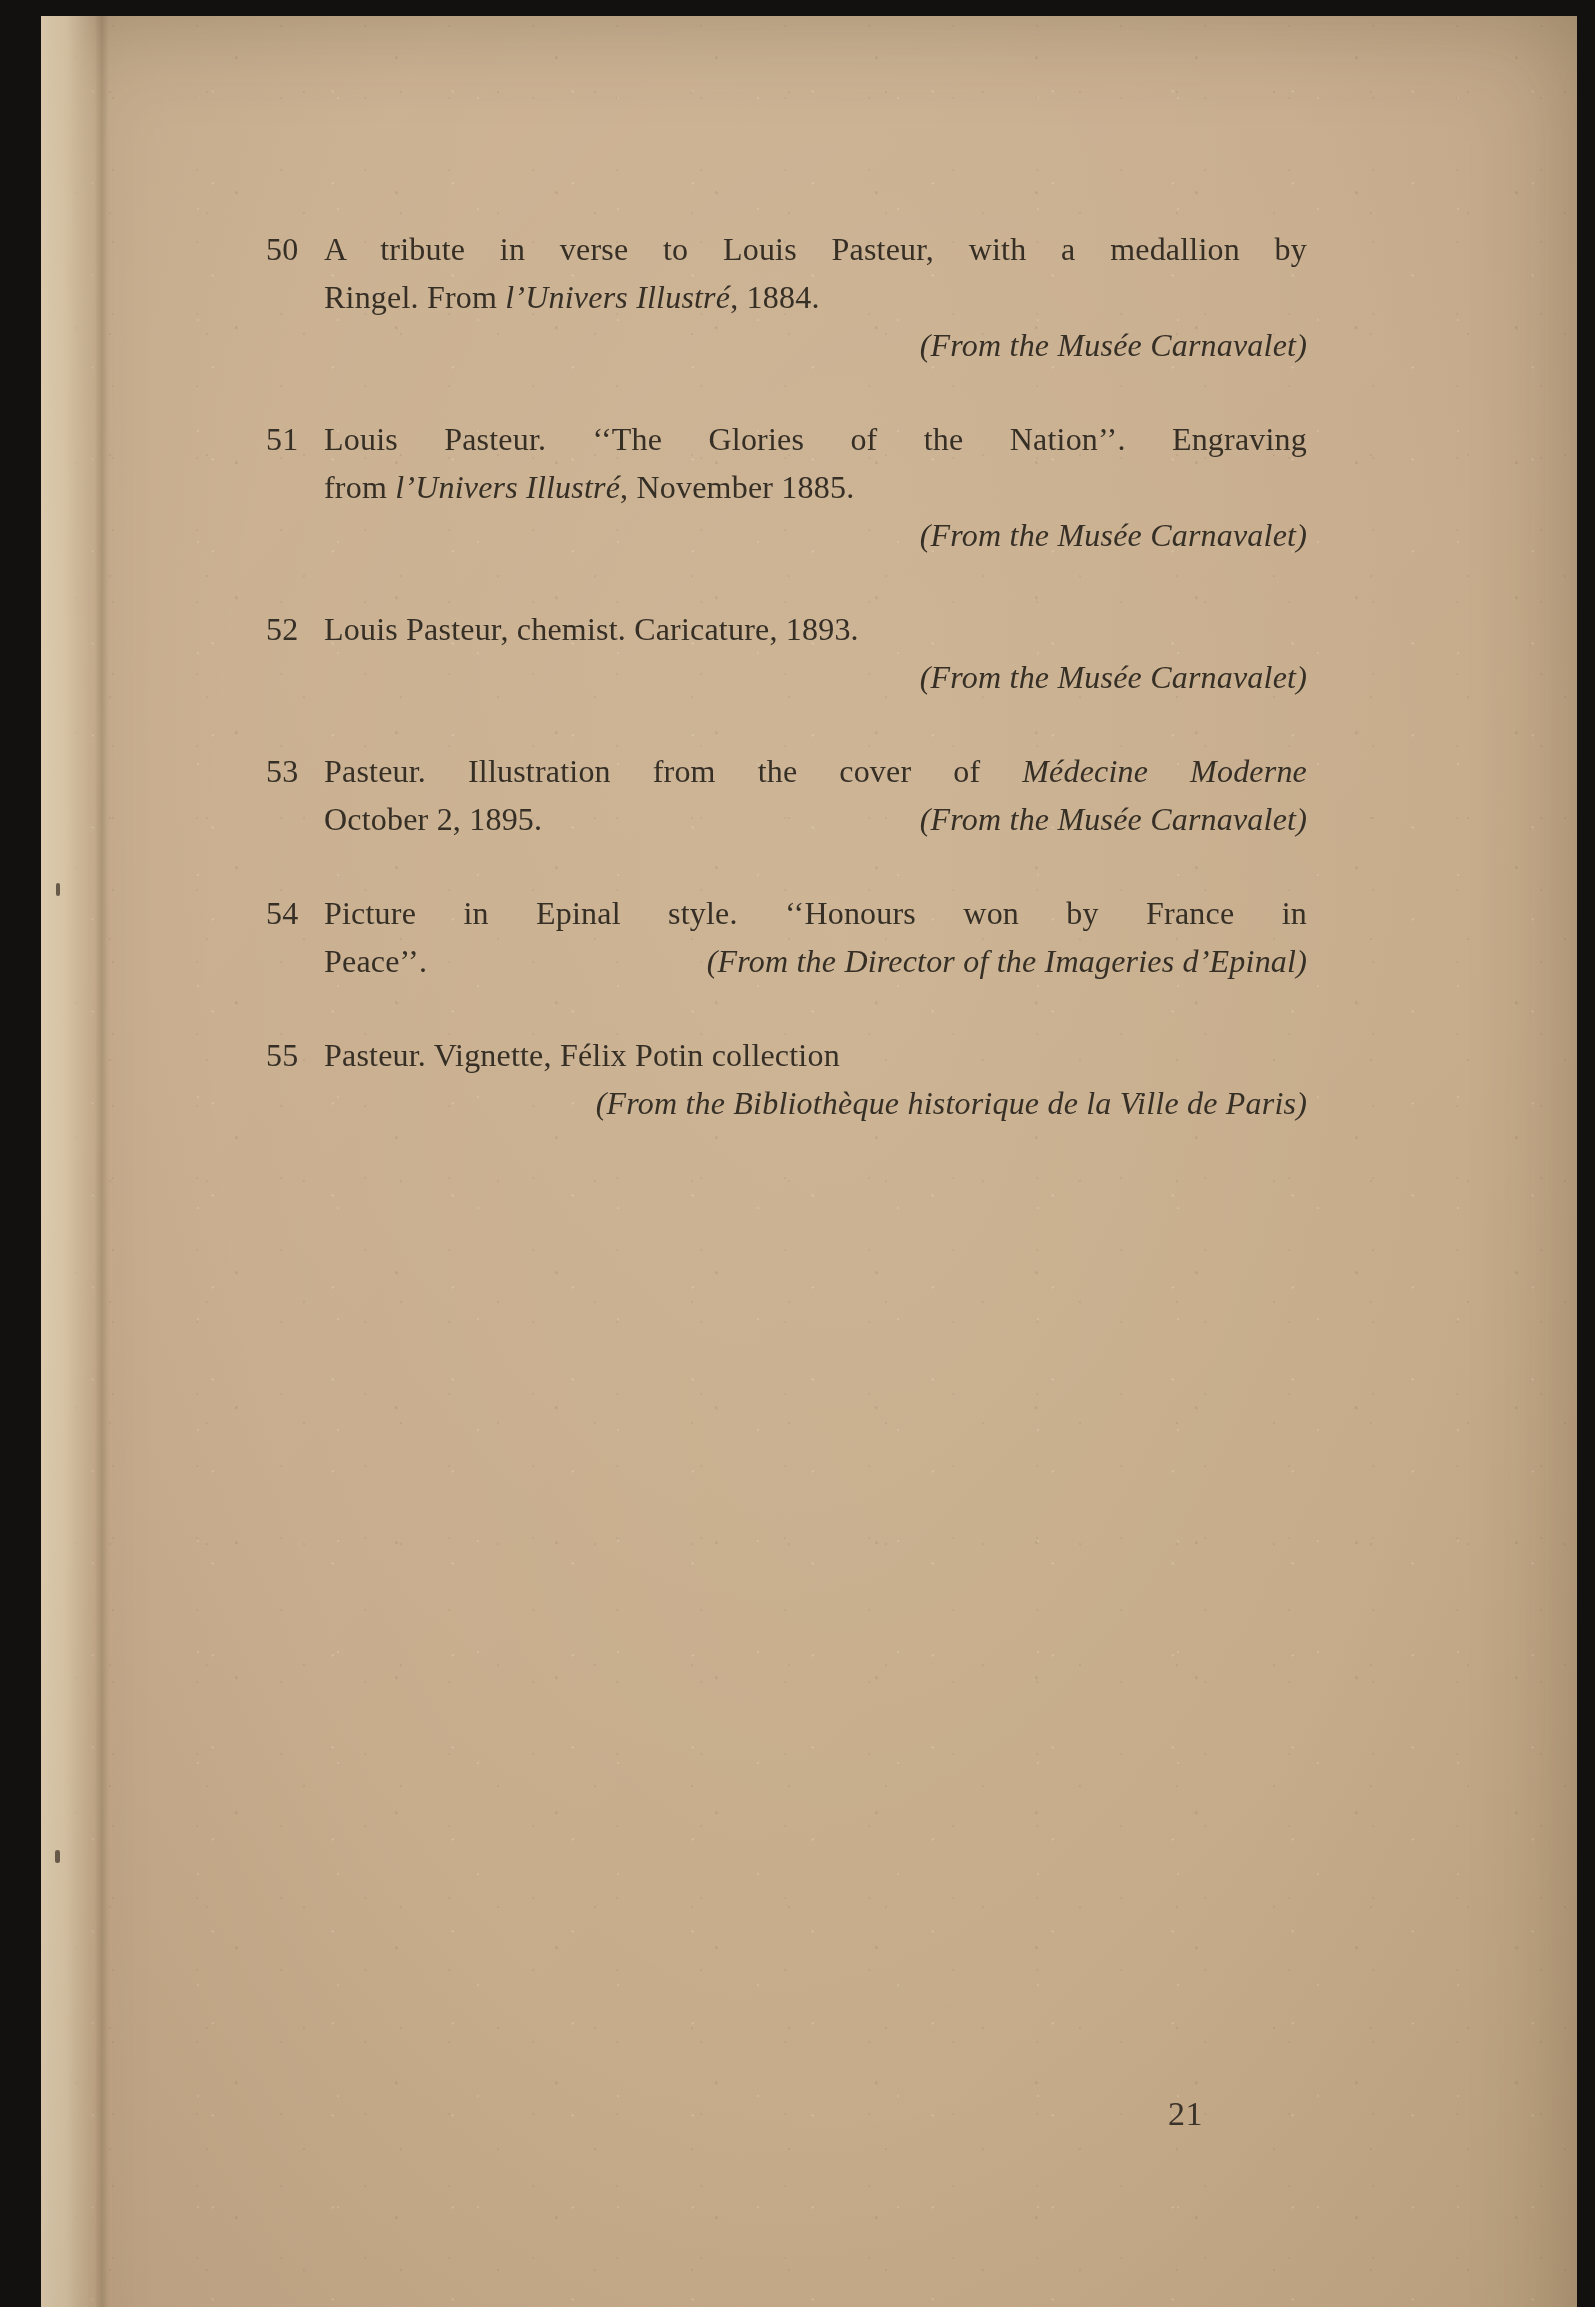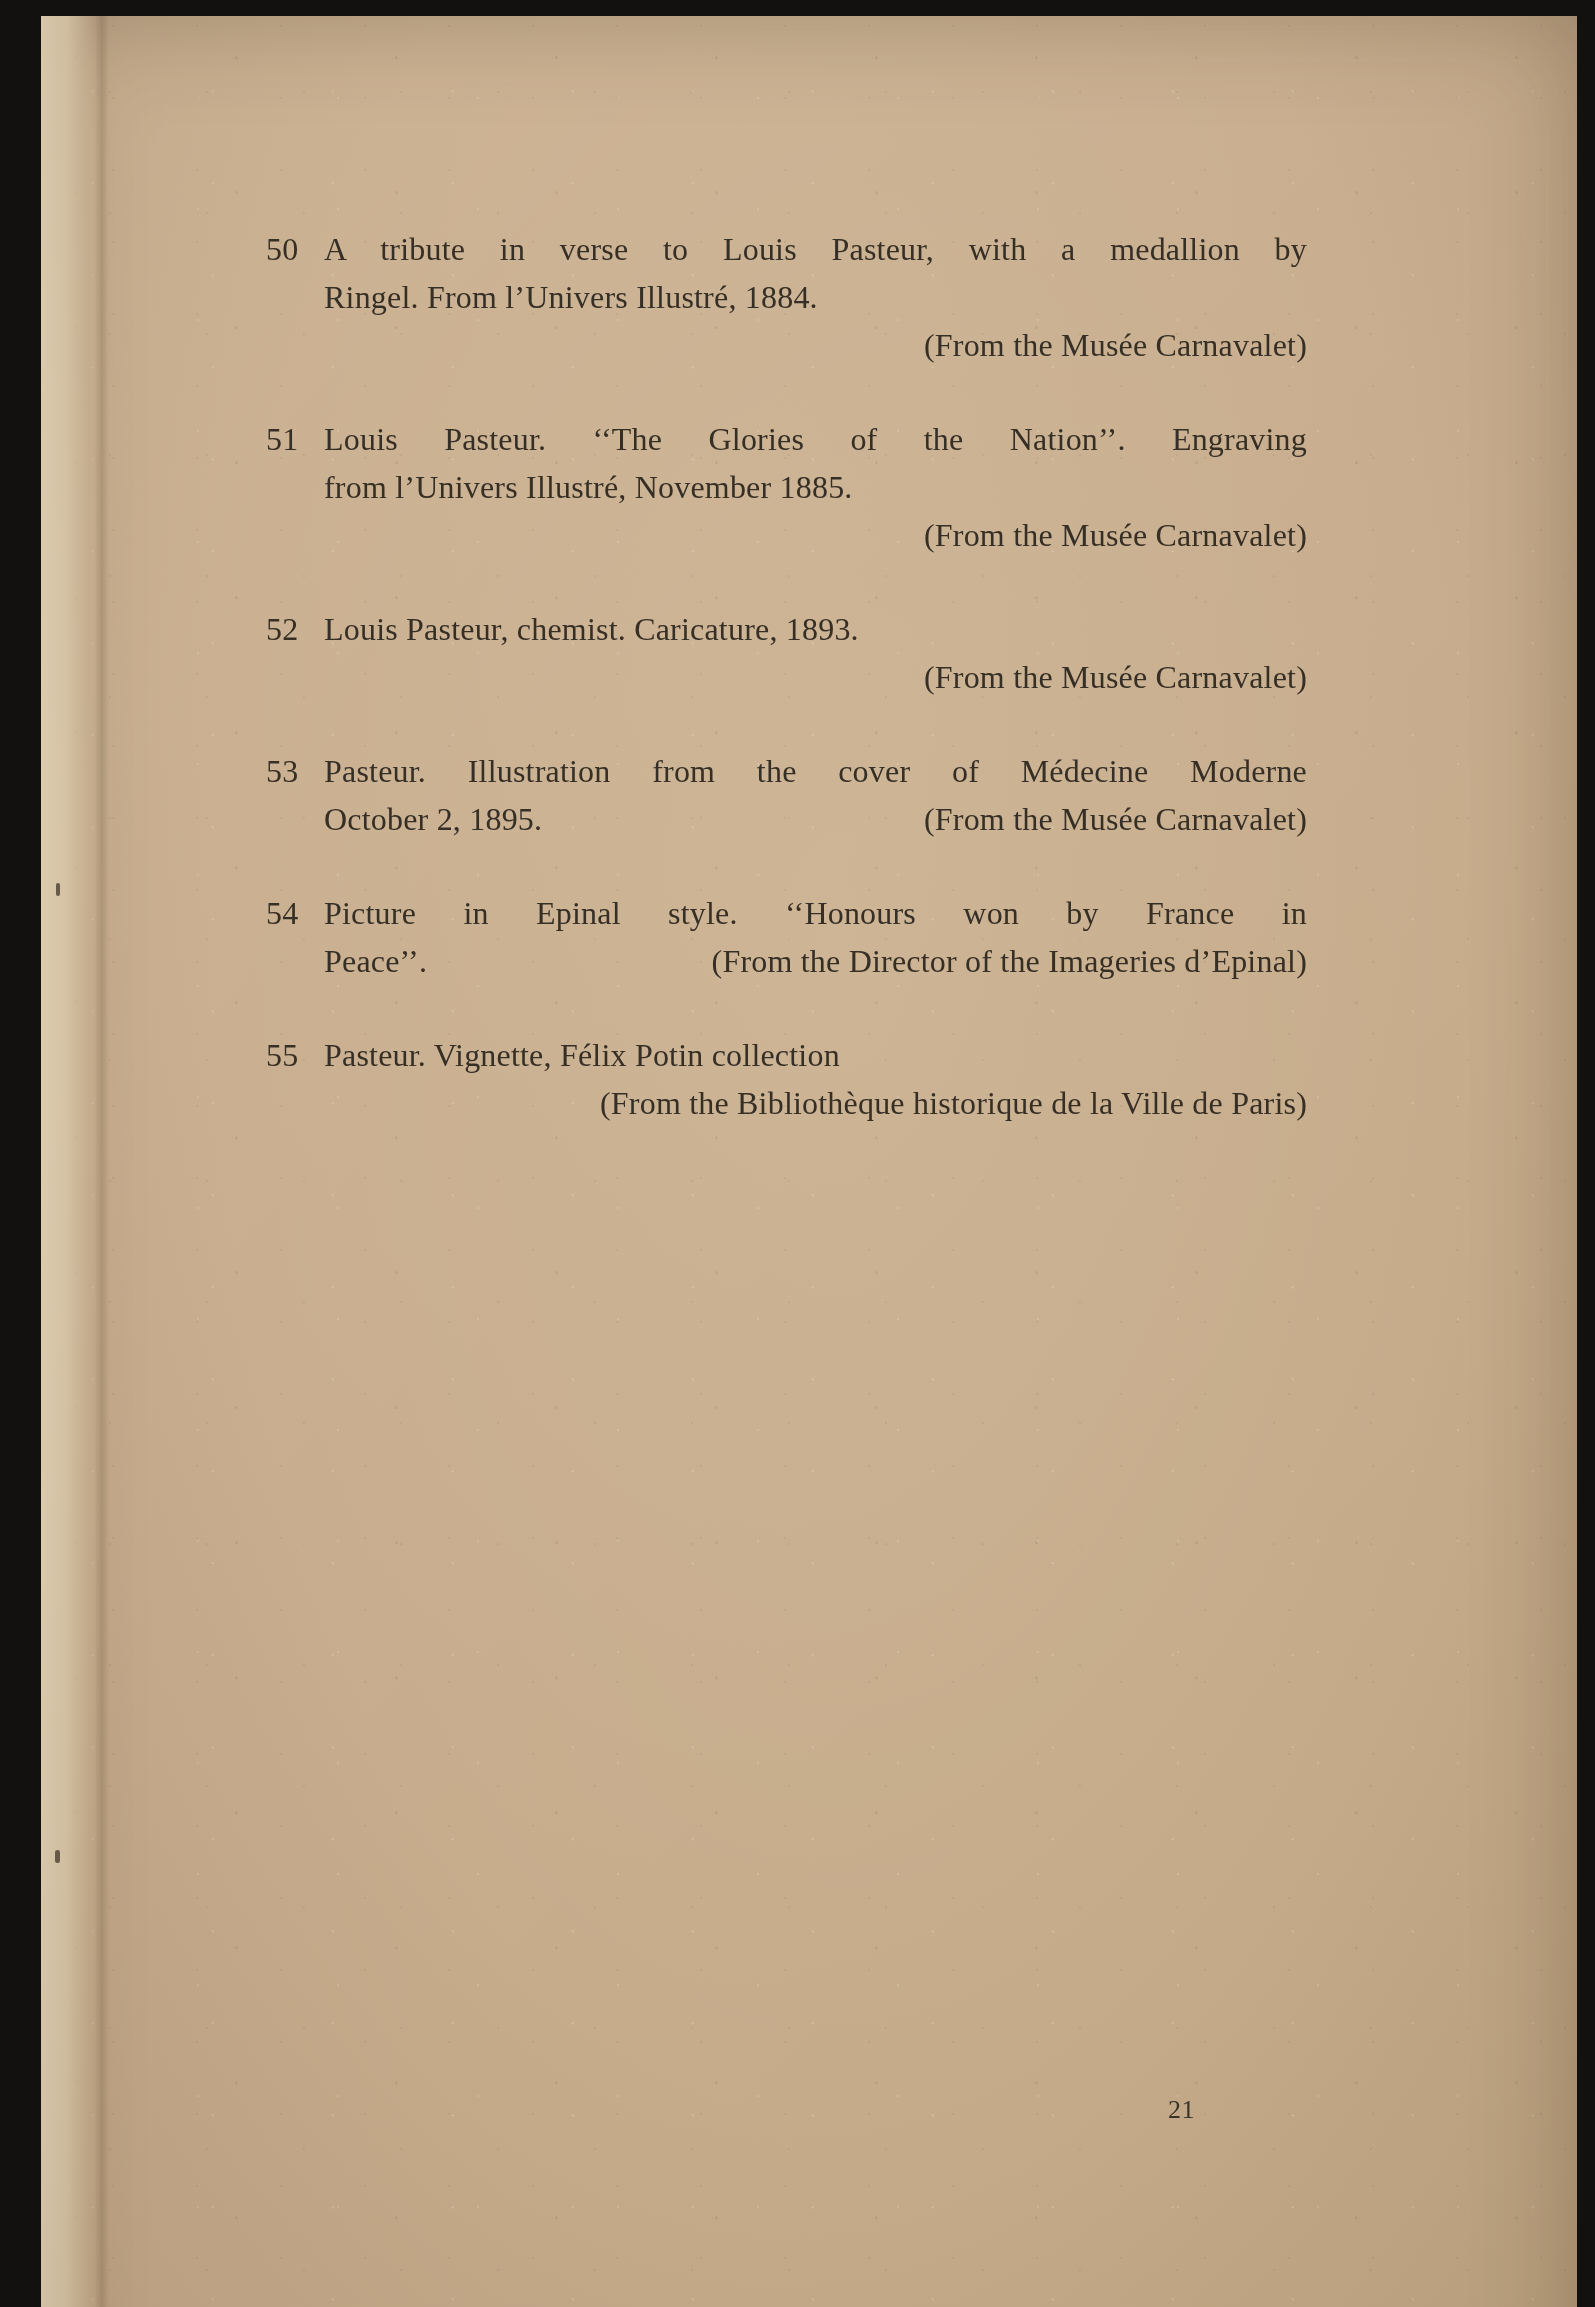--- a/index.html
+++ b/index.html
@@ -85,26 +85,26 @@
     text-align-last: justify;
   }
   .line.left  { text-align: left; }
   .line.right { text-align: right; }
   .line.split {
     display: flex;
     justify-content: space-between;
     text-align: center;
   }
   .line.split .part { white-space: nowrap; }
-  .it { }
+  .it { font-style: italic; }
   .pagenum {
     position: absolute;
     left: 1127px;
     top: 2079px;
-    font-size: 26px;
+    font-size: 34px;
     color: #3a332a;
     letter-spacing: 0.5px;
   }
 </style>
 </head>
 <body>
 
 <div class="paper">
   <div class="page-edge"></div>
   <div class="binding-crease"></div>

